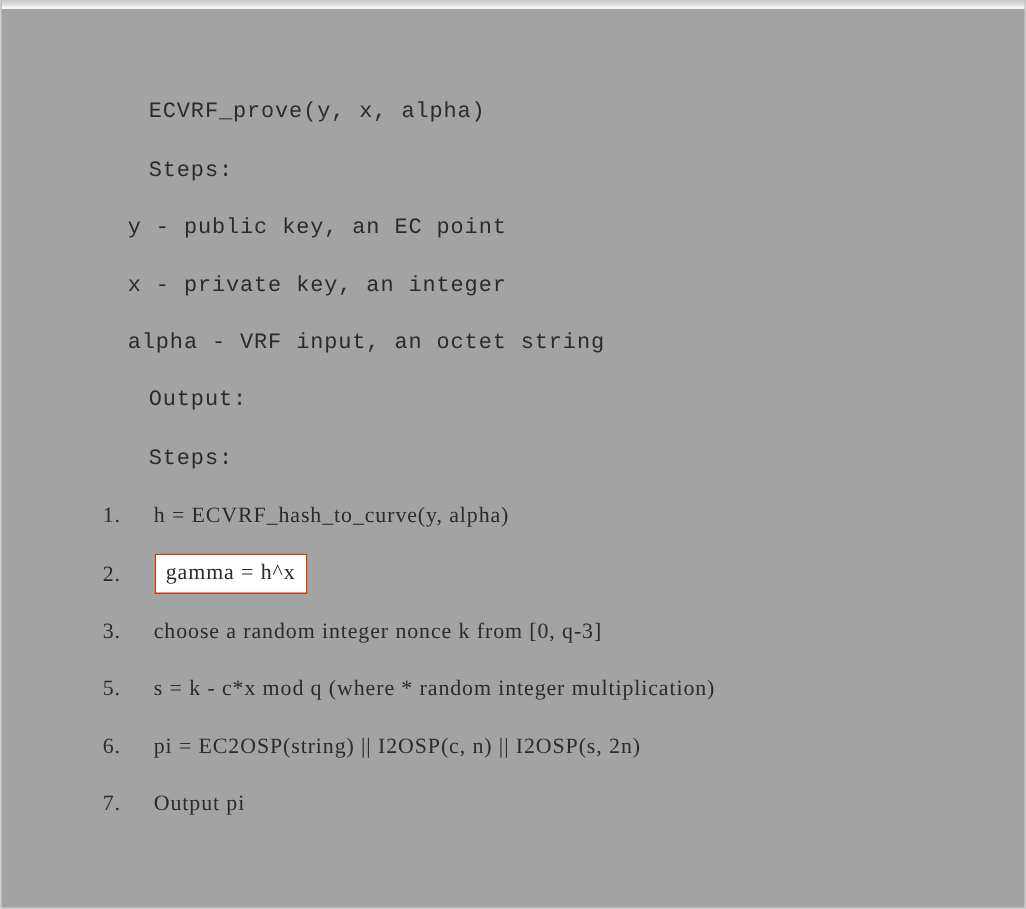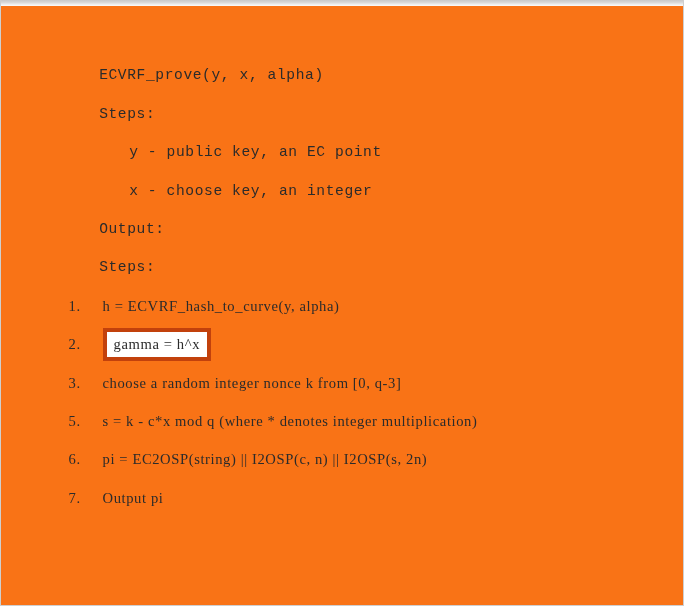--- a/index.html
+++ b/index.html
@@ -12,21 +12,21 @@
     height: 606px;
     overflow: hidden;
     font-family: "Liberation Mono", "DejaVu Sans Mono", monospace;
   }
 
   #doc-frame {
     position: relative;
     box-sizing: border-box;
     width: 684px;
     height: 606px;
-    background: #f97316;
+    background: #a3a3a3;
     border: 1px solid #cfcfcf;
     border-top: none;
     overflow: hidden;
   }
 
   
   #top-strip {
     position: absolute;
     top: 0;
     left: 0;
@@ -51,37 +51,37 @@
     padding-left: 42px;
     font-size: 14.6px;
     letter-spacing: 0.6px;
     color: #2b2b2b;
     white-space: pre;
     font-family: "Liberation Mono", "DejaVu Sans Mono", monospace;
   }
 
   
   .code-line.indent {
-    padding-left: 72px;
+    padding-left: 28px;
   }
 
   
   .code-line.step {
     padding-left: 42px;
     font-family: Liberation Serif, serif;
   }
   .step-num {
     display: inline-block;
     width: 34px;
   }
 
   
   .hl-box {
     display: inline-block;
-    border: 4px solid #c2410c;
+    border: 1px solid #c2410c;
     padding: 1px 7px 2px 7px;
     line-height: 22px;
     vertical-align: middle;
     position: relative;
     top: -1px;
     background: #ffffff;
   }
 </style>
 </head>
 <body>
@@ -98,23 +98,26 @@
 
     <div class="code-line">
       <span>Steps:</span>
     </div>
 
     <div class="code-line indent">
       <span>y - public key, an EC point</span>
     </div>
 
     <div class="code-line indent">
-      <span>x - choose key, an integer</span>
+      <span>x - private key, an integer</span>
     </div>
 
+    <div class="code-line indent">
+      <span>alpha - VRF input, an octet string</span>
+    </div>
 
     <div class="code-line">
       <span>Output:</span>
     </div>
 
 
     <div class="code-line">
       <span>Steps:</span>
     </div>
 
@@ -125,21 +128,21 @@
     <div class="code-line step">
       <span class="step-num">2.</span><span class="hl-box">gamma = h^x</span>
     </div>
 
     <div class="code-line step">
       <span class="step-num">3.</span><span>choose a random integer nonce k from [0, q-3]</span>
     </div>
 
 
     <div class="code-line step">
-      <span class="step-num">5.</span><span>s = k - c*x mod q (where * denotes integer multiplication)</span>
+      <span class="step-num">5.</span><span>s = k - c*x mod q (where * random integer multiplication)</span>
     </div>
 
     <div class="code-line step">
       <span class="step-num">6.</span><span>pi = EC2OSP(string) || I2OSP(c, n) || I2OSP(s, 2n)</span>
     </div>
 
     <div class="code-line step">
       <span class="step-num">7.</span><span>Output pi</span>
     </div>
 

